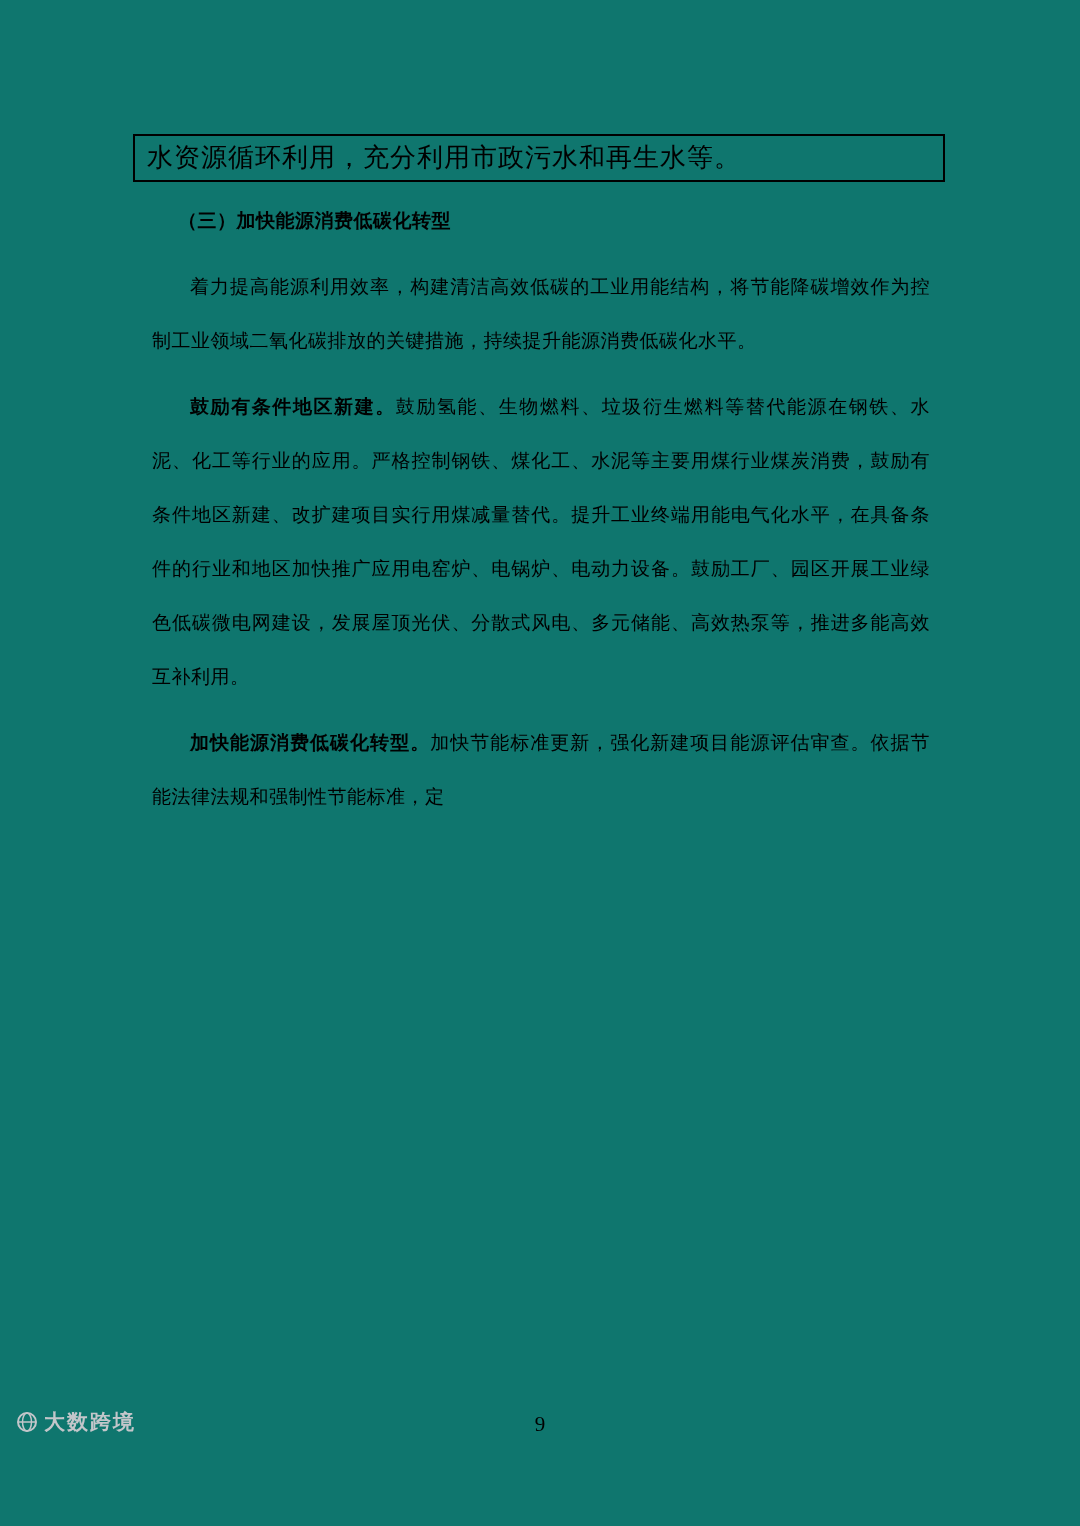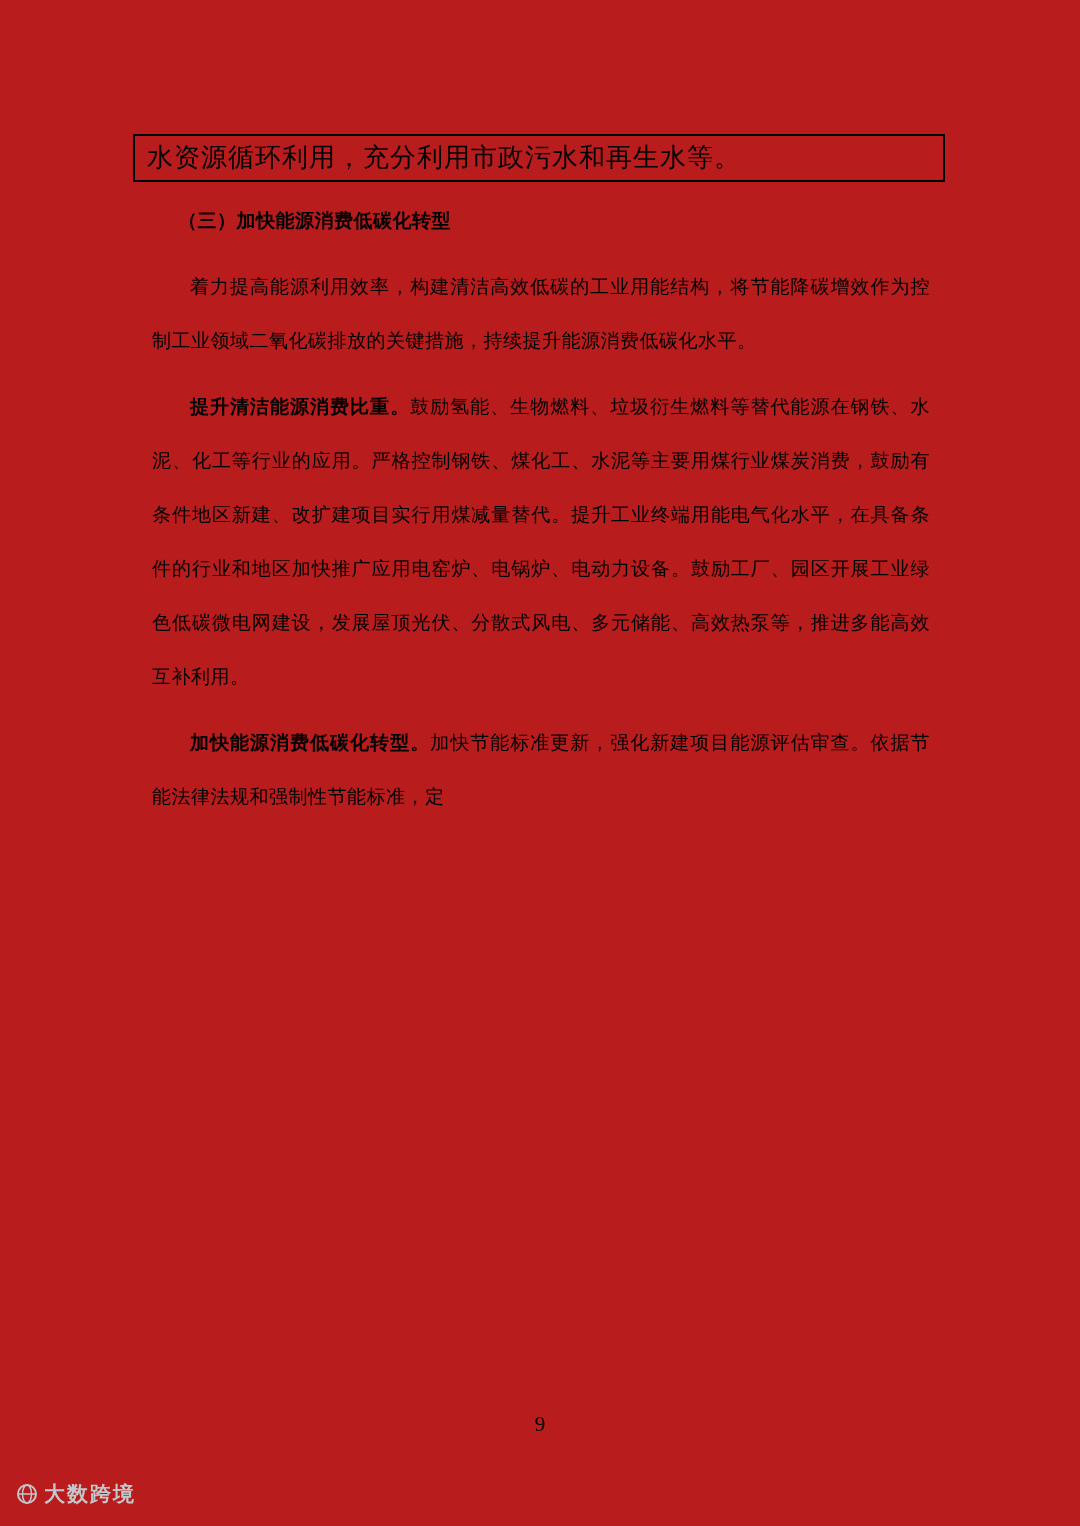--- a/index.html
+++ b/index.html
@@ -6,21 +6,21 @@
 
   html, body {
     background: #ffffff;
     font-family: "Liberation Serif", serif;
   }
 
   .page {
     position: relative;
     width: 1080px;
     height: 1526px;
-    background: #b91c1c;
+    background: #0f766e;
     overflow: hidden;
     margin: 0 auto;
     color: #000000;
   }
 
   
   .carry-box {
     position: absolute;
     left: 133px;
     top: 134px;
@@ -71,21 +71,21 @@
     width: 100%;
     text-align: center;
     font-size: 21px;
     color: #000000;
   }
 
   
   .watermark {
     position: absolute;
     left: 16px;
-    top: 1480px;
+    top: 1408px;
     display: flex;
     align-items: center;
     gap: 6px;
     color: #c3c6ca;
     font-size: 21px;
     font-weight: 700;
     letter-spacing: 2px;
     font-family: "Liberation Sans", sans-serif;
   }
 
@@ -100,21 +100,21 @@
 
   <div class="carry-box">
     <span>水资源循环利用，充分利用市政污水和再生水等。</span>
   </div>
 
   <div class="content">
     <div class="section-heading">（三）加快能源消费低碳化转型</div>
 
     <p><span class="para-lead"></span><span>着力提高能源利用效率，构建清洁高效低碳的工业用能结构，将节能降碳增效作为控制工业领域二氧化碳排放的关键措施，持续提升能源消费低碳化水平。</span></p>
 
-    <p><span class="para-lead">提升清洁能源消费比重。</span><span>鼓励氢能、生物燃料、垃圾衍生燃料等替代能源在钢铁、水泥、化工等行业的应用。严格控制钢铁、煤化工、水泥等主要用煤行业煤炭消费，鼓励有条件地区新建、改扩建项目实行用煤减量替代。提升工业终端用能电气化水平，在具备条件的行业和地区加快推广应用电窑炉、电锅炉、电动力设备。鼓励工厂、园区开展工业绿色低碳微电网建设，发展屋顶光伏、分散式风电、多元储能、高效热泵等，推进多能高效互补利用。</span></p>
+    <p><span class="para-lead">鼓励有条件地区新建。</span><span>鼓励氢能、生物燃料、垃圾衍生燃料等替代能源在钢铁、水泥、化工等行业的应用。严格控制钢铁、煤化工、水泥等主要用煤行业煤炭消费，鼓励有条件地区新建、改扩建项目实行用煤减量替代。提升工业终端用能电气化水平，在具备条件的行业和地区加快推广应用电窑炉、电锅炉、电动力设备。鼓励工厂、园区开展工业绿色低碳微电网建设，发展屋顶光伏、分散式风电、多元储能、高效热泵等，推进多能高效互补利用。</span></p>
 
 
     <p><span class="para-lead">加快能源消费低碳化转型。</span><span>加快节能标准更新，强化新建项目能源评估审查。依据节能法律法规和强制性节能标准，定</span></p>
   </div>
 
   <div class="page-number">9</div>
 
   <div class="watermark">
     <span>
       <svg width="22" height="22" viewBox="0 0 22 22">

